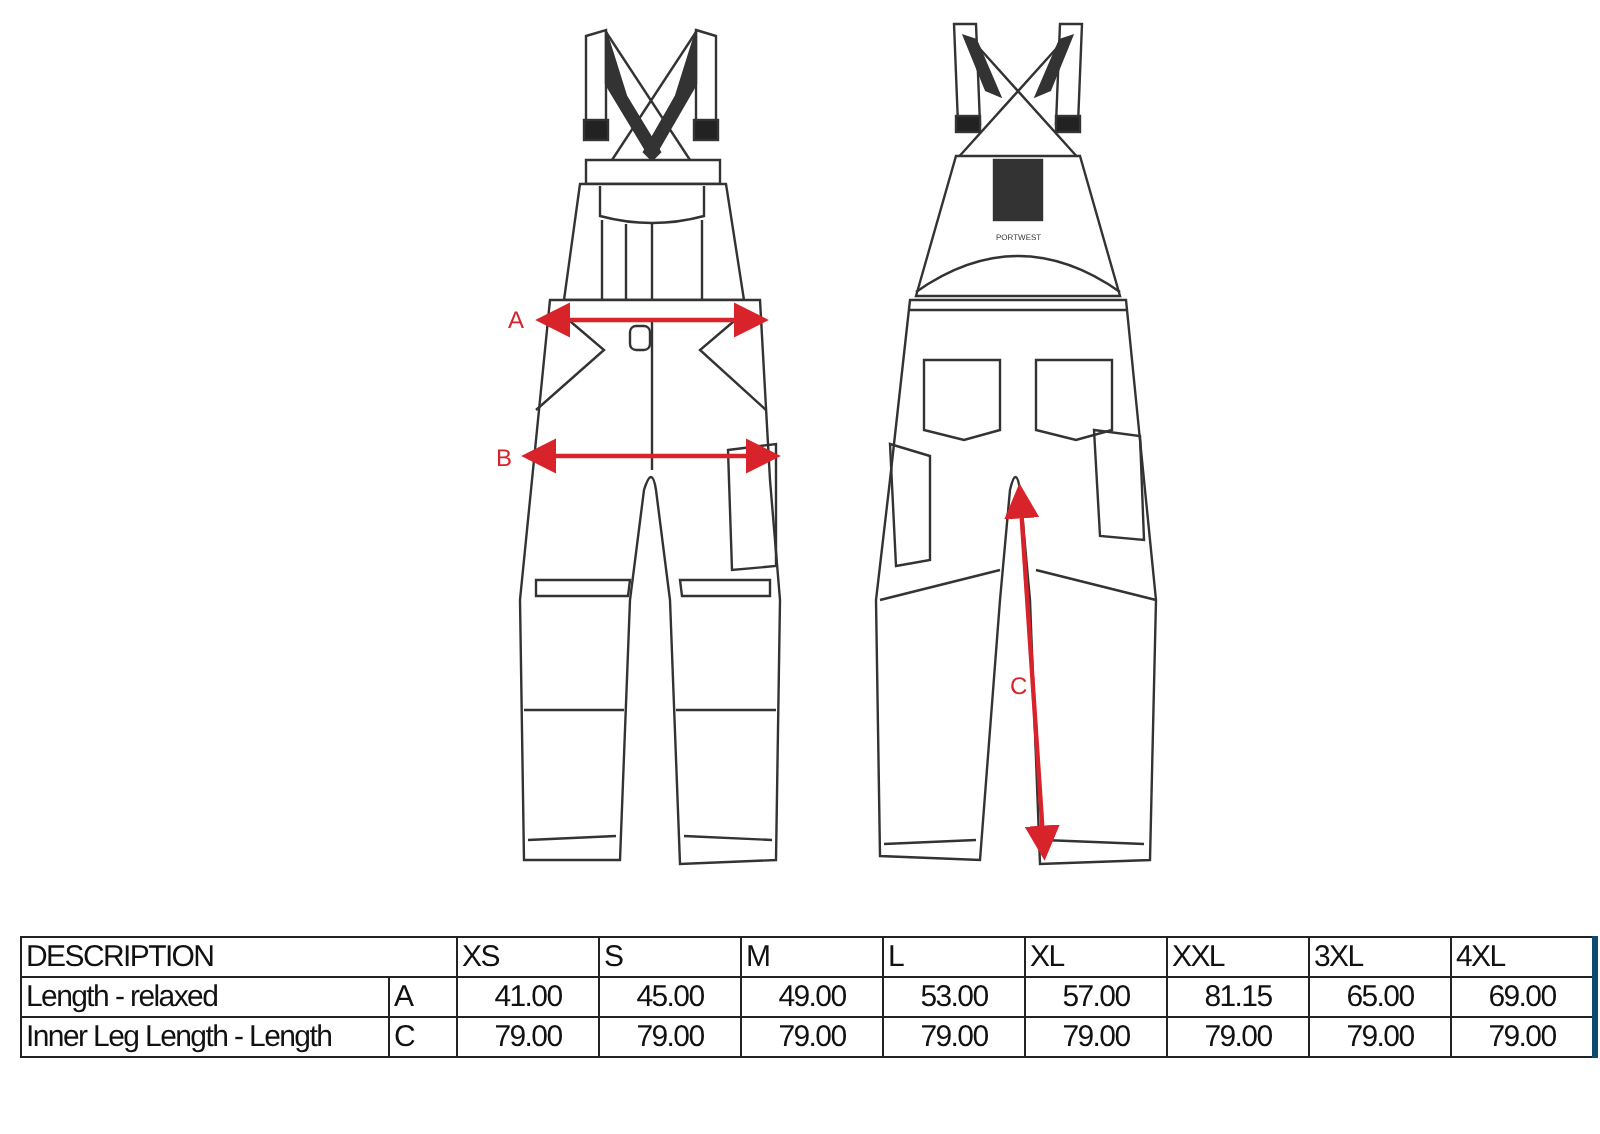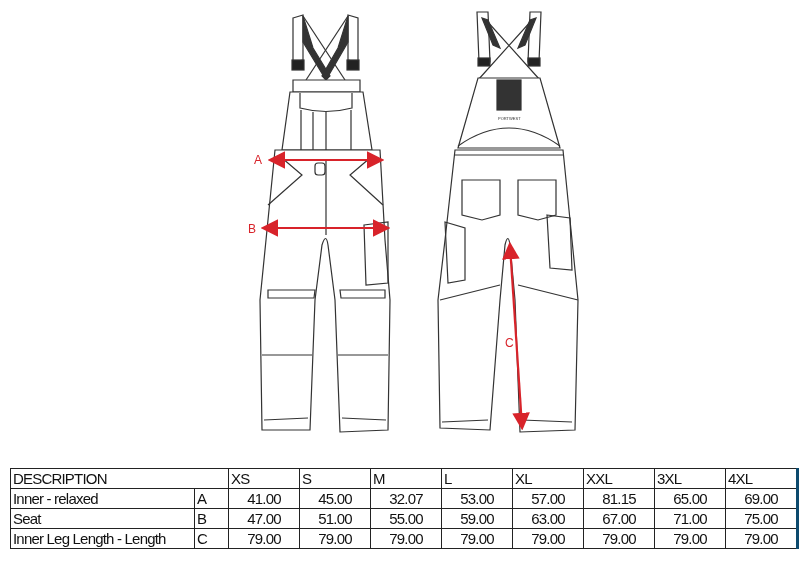--- a/index.html
+++ b/index.html
@@ -95,42 +95,30 @@
     <td class="size-h">XS</td>
     <td class="size-h">S</td>
     <td class="size-h">M</td>
     <td class="size-h">L</td>
     <td class="size-h">XL</td>
     <td class="size-h">XXL</td>
     <td class="size-h">3XL</td>
     <td class="size-h">4XL</td>
   </tr>
   <tr>
-    <td class="desc">Inner - relaxed</td>
+    <td class="desc">Length - relaxed</td>
     <td class="letter">A</td>
     <td class="num">41.00</td>
     <td class="num">45.00</td>
-    <td class="num">32.07</td>
+    <td class="num">49.00</td>
     <td class="num">53.00</td>
     <td class="num">57.00</td>
     <td class="num">81.15</td>
     <td class="num">65.00</td>
     <td class="num">69.00</td>
-  </tr>
-  <tr>
-    <td class="desc">Seat</td>
-    <td class="letter">B</td>
-    <td class="num">47.00</td>
-    <td class="num">51.00</td>
-    <td class="num">55.00</td>
-    <td class="num">59.00</td>
-    <td class="num">63.00</td>
-    <td class="num">67.00</td>
-    <td class="num">71.00</td>
-    <td class="num">75.00</td>
   </tr>
   <tr>
     <td class="desc">Inner Leg Length - Length</td>
     <td class="letter">C</td>
     <td class="num">79.00</td>
     <td class="num">79.00</td>
     <td class="num">79.00</td>
     <td class="num">79.00</td>
     <td class="num">79.00</td>
     <td class="num">79.00</td>

